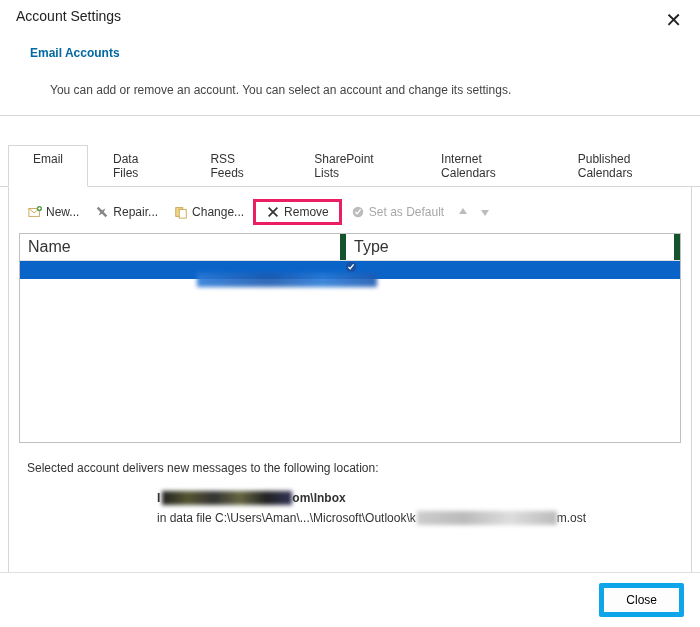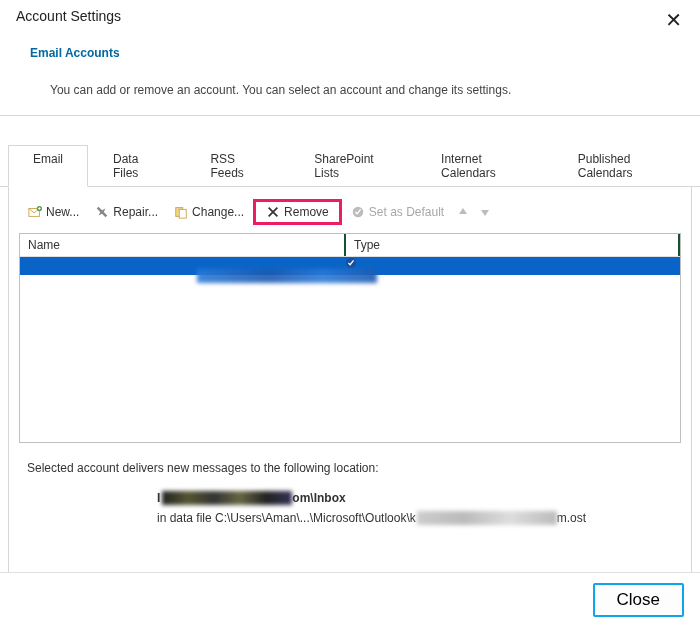--- a/index.html
+++ b/index.html
@@ -117,23 +117,23 @@
       background: #fff;
       margin: 0 2px;
     }
     .list-header {
       display: flex;
       background: #fff;
       border-bottom: 1px solid #e0e0e0;
     }
     .list-header .col {
       padding: 4px 8px;
-      font-size: 12px;
+      font-size: 16px;
       color: #333;
-      border-right: 2px solid #14532d;
+      border-right: 6px solid #14532d;
     }
     .col-name { width: 326px; }
     .col-type { flex: 1; }
     .list-row {
       display: flex;
       align-items: center;
       background: #0a64c8;
       color: #fff;
       font-size: 12px;
       height: 18px;
@@ -197,23 +197,23 @@
       position: absolute;
       bottom: 0; left: 0; right: 0;
       border-top: 1px solid #e0e0e0;
       padding: 10px 16px;
       display: flex;
       justify-content: flex-end;
       background: #fff;
     }
     .btn {
       padding: 5px 22px;
-      border: 2px solid #0ea5e9;
+      border: 5px solid #0ea5e9;
       background: #fdfdfd;
-      font-size: 17px;
+      font-size: 12px;
       cursor: pointer;
       border-radius: 2px;
     }
     svg { display: block; }
   </style>
 </head>
 <body>
 
 <div class="titlebar">
   <h1>Account Settings</h1>

